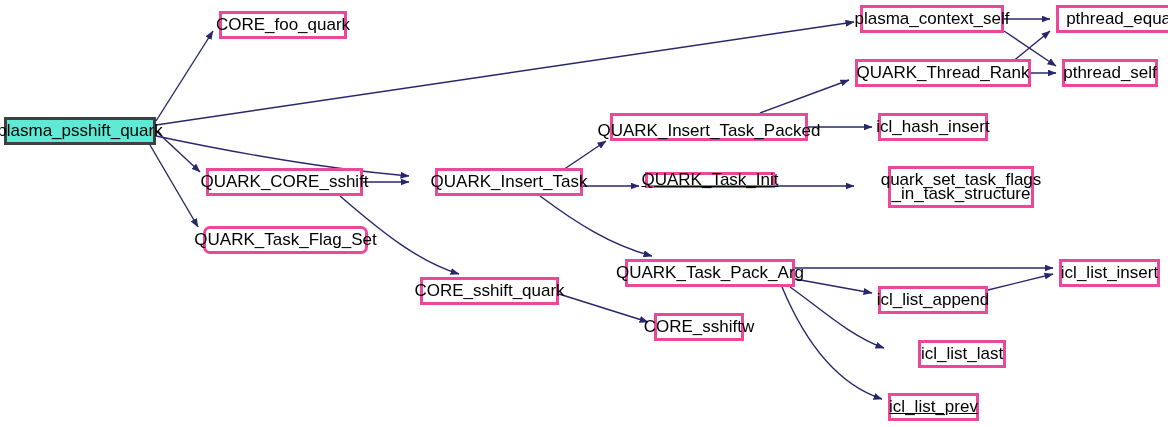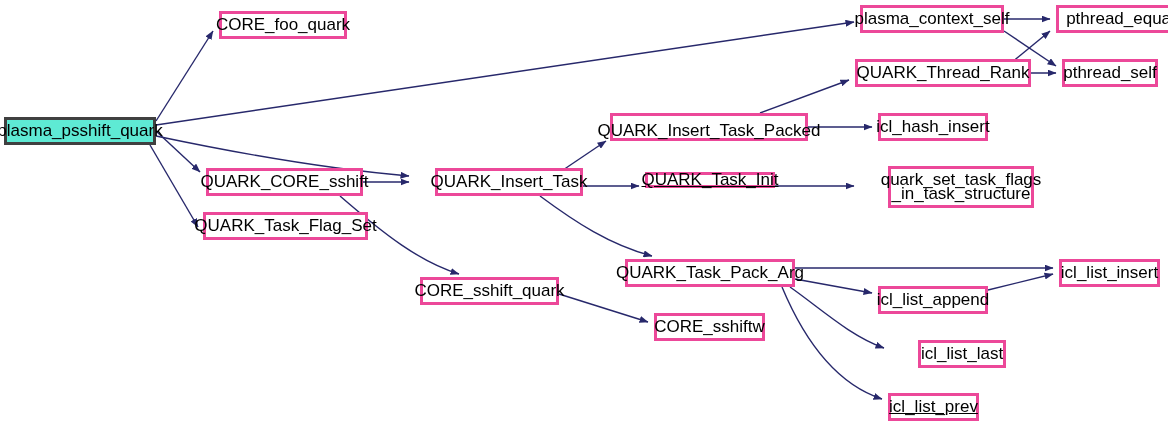--- a/index.html
+++ b/index.html
@@ -82,27 +82,27 @@
         <path d="M790,287 C820,308 850,336 884,348" fill="none" stroke="#27286b" stroke-width="1.4" marker-end="url(#arrowhead)"></path>
         <path d="M782,287 C800,330 830,382 882,399" fill="none" stroke="#27286b" stroke-width="1.4" marker-end="url(#arrowhead)"></path>
         <path d="M988,290 L1053,274" fill="none" stroke="#27286b" stroke-width="1.4" marker-end="url(#arrowhead)"></path>
       </g>
   </svg>
 
   <div id="nodes-group">
       <div class="node root" style="left: 4px; top: 117px; width: 152px; height: 28px;"><span class="node-label">plasma_psshift_quark</span></div>
       <div class="node" style="left: 219px; top: 11px; width: 128px; height: 28px;"><span class="node-label">CORE_foo_quark</span></div>
       <div class="node" style="left: 206px; top: 168px; width: 157px; height: 28px;"><span class="node-label">QUARK_CORE_sshift</span></div>
-      <div class="node" style="left: 203px; top: 212px; width: 165px; height: 28px;"><span class="node-label">QUARK_Task_Flag_Set</span></div>
+      <div class="node" style="left: 203px; top: 226px; width: 165px; height: 28px; border-radius: 7px;"><span class="node-label">QUARK_Task_Flag_Set</span></div>
       <div class="node" style="left: 415px; top: 168px; width: 148px; height: 28px; margin-left: 20px;"><span class="node-label">QUARK_Insert_Task</span></div>
       <div class="node" style="left: 420px; top: 277px; width: 139px; height: 28px; text-align: center;"><span class="node-label">CORE_sshift_quark</span></div>
       <div class="node" style="left: 610px; top: 113px; width: 198px; height: 28px; align-items: flex-end;"><span class="node-label">QUARK_Insert_Task_Packed</span></div>
       <div class="node" style="left: 645px; top: 172px; width: 130px; height: 16px; text-decoration: underline;"><span class="node-label">QUARK_Task_Init</span></div>
       <div class="node" style="left: 625px; top: 259px; width: 170px; height: 28px; text-align: center;"><span class="node-label">QUARK_Task_Pack_Arg</span></div>
-      <div class="node" style="left: 654px; top: 313px; width: 111px; height: 28px;"><span class="node-label">CORE_sshiftw</span></div>
+      <div class="node" style="left: 654px; top: 313px; width: 90px; height: 28px;"><span class="node-label">CORE_sshiftw</span></div>
       <div class="node" style="left: 860px; top: 5px; width: 144px; height: 28px;"><span class="node-label">plasma_context_self</span></div>
       <div class="node" style="left: 855px; top: 59px; width: 176px; height: 28px;"><span class="node-label">QUARK_Thread_Rank</span></div>
       <div class="node" style="left: 878px; top: 113px; width: 110px; height: 28px;"><span class="node-label">icl_hash_insert</span></div>
       <div class="node" style="left: 860px; top: 166px; width: 146px; height: 42px; margin-left: 28px;"><span class="node-label">quark_set_task_flags
 _in_task_structure</span></div>
       <div class="node" style="left: 1056px; top: 5px; width: 129px; height: 28px;"><span class="node-label">pthread_equal</span></div>
       <div class="node" style="left: 1062px; top: 59px; width: 96px; height: 28px;"><span class="node-label">pthread_self</span></div>
       <div class="node" style="left: 1059px; top: 259px; width: 101px; height: 28px;"><span class="node-label">icl_list_insert</span></div>
       <div class="node" style="left: 878px; top: 286px; width: 110px; height: 28px;"><span class="node-label">icl_list_append</span></div>
       <div class="node" style="left: 890px; top: 340px; width: 88px; height: 28px; margin-left: 28px;"><span class="node-label">icl_list_last</span></div>

